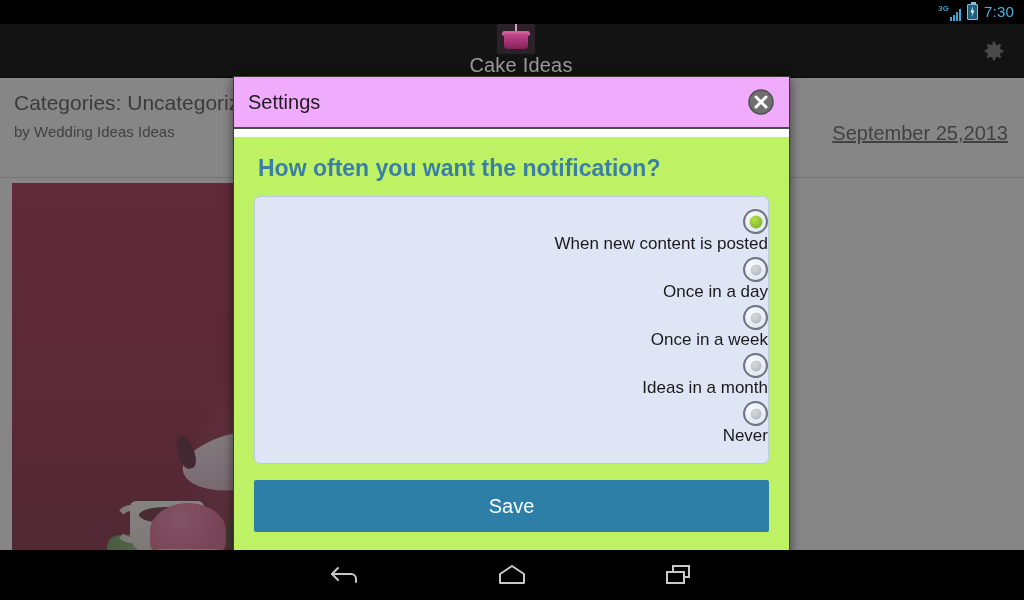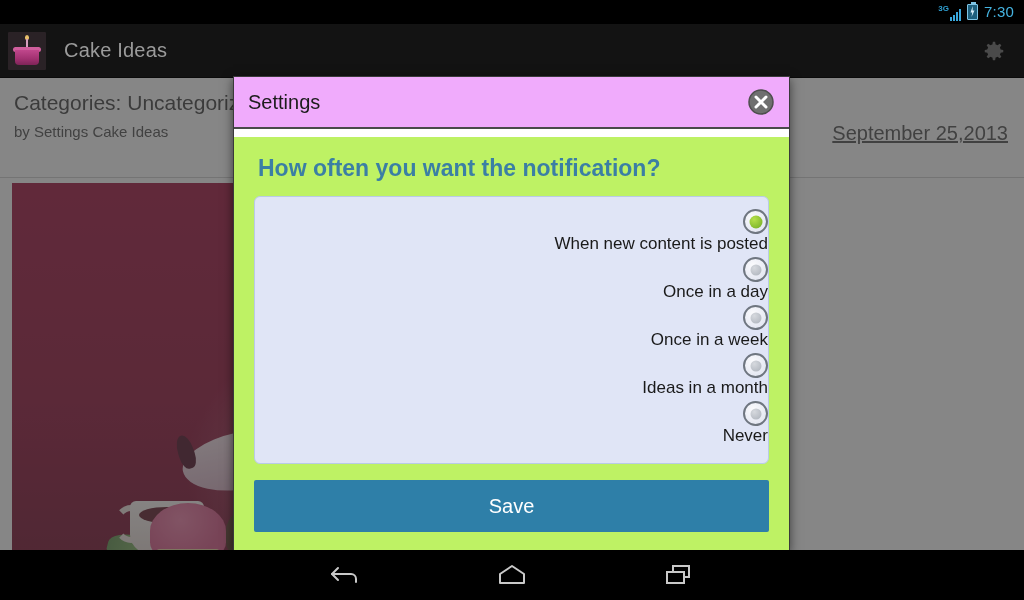--- a/index.html
+++ b/index.html
@@ -110,20 +110,21 @@
   #action-bar {
     position: absolute;
     left: 0; top: 24px;
     width: 1024px;
     height: 54px;
     background: #131313;
     display: flex;
     align-items: center;
     box-sizing: border-box;
     border-bottom: 1px solid #0b0b0b;
+    flex-direction: column;
   }
   #app-icon {
     width: 38px;
     height: 38px;
     margin-left: 8px;
     position: relative;
     background: #2a2226;
     overflow: hidden;
     border-radius: 1px;
   }
@@ -512,21 +513,21 @@
       <svg width="30" height="30" viewBox="0 0 24 24" aria-hidden="true">
         <path fill="#4a4a4a" d="M12 8.2a3.8 3.8 0 1 0 0 7.6 3.8 3.8 0 0 0 0-7.6zm0 5.9a2.1 2.1 0 1 1 0-4.2 2.1 2.1 0 0 1 0 4.2z"></path>
         <path fill="#4a4a4a" d="M21 12.9v-1.8l-2.1-.4a7 7 0 0 0-.6-1.5l1.2-1.8-1.3-1.3-1.8 1.2a7 7 0 0 0-1.5-.6L14.5 4.6h-1.8l-.4 2.1a7 7 0 0 0-1.5.6L9 6.1 7.7 7.4l1.2 1.8a7 7 0 0 0-.6 1.5l-2.1.4v1.8l2.1.4c.14.53.34 1.03.6 1.5l-1.2 1.8 1.3 1.3 1.8-1.2c.47.26.97.46 1.5.6l.4 2.1h1.8l.4-2.1c.53-.14 1.03-.34 1.5-.6l1.8 1.2 1.3-1.3-1.2-1.8c.26-.47.46-.97.6-1.5l2.1-.4z"></path>
       </svg>
     </div>
   </div>
 
   <div id="content">
     <div id="post-header">
       <div id="post-categories">Categories:  Uncategoriz</div>
-      <div id="post-author">by Settings Cake Ideas</div>
+      <div id="post-author">by Wedding Ideas Ideas</div>
       <div id="post-date">September 25,2013</div>
     </div>
     <div id="post-image">
       <span class="pot-knob"></span>
       <span class="pot-lid"></span>
       <span class="pot-body"></span>
       <span class="pot-ruffle"></span>
       <span class="pot-spout"></span>
       <span class="pot-spout-tip"></span>
       <span class="dot-w1"></span>

